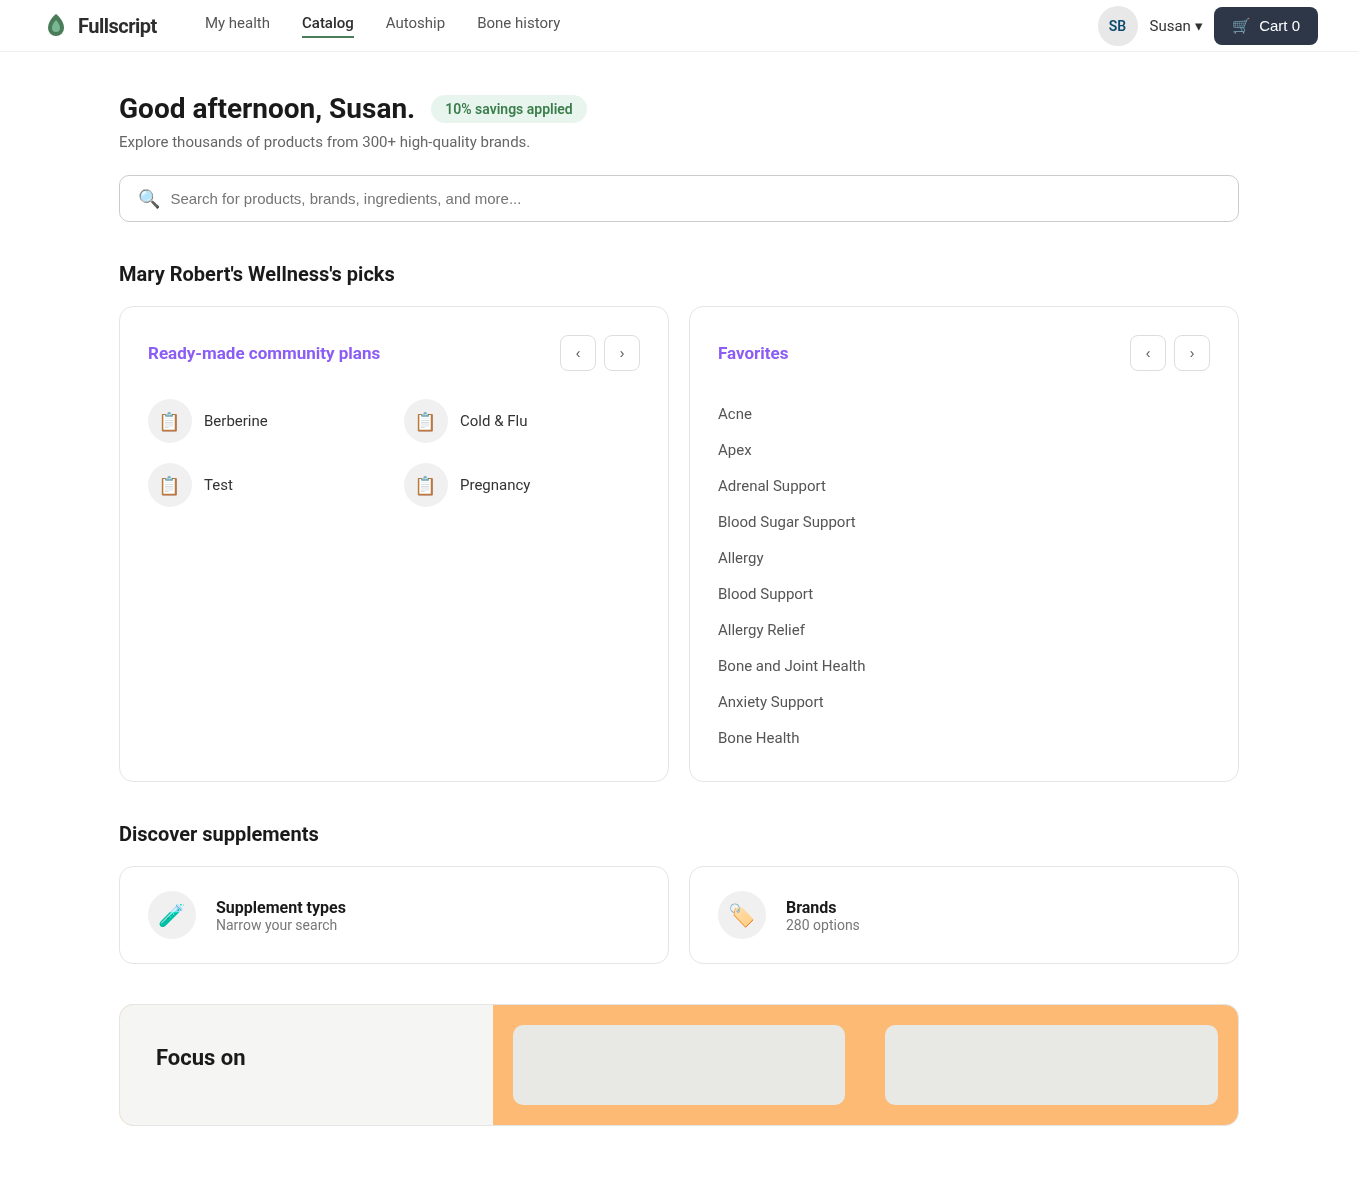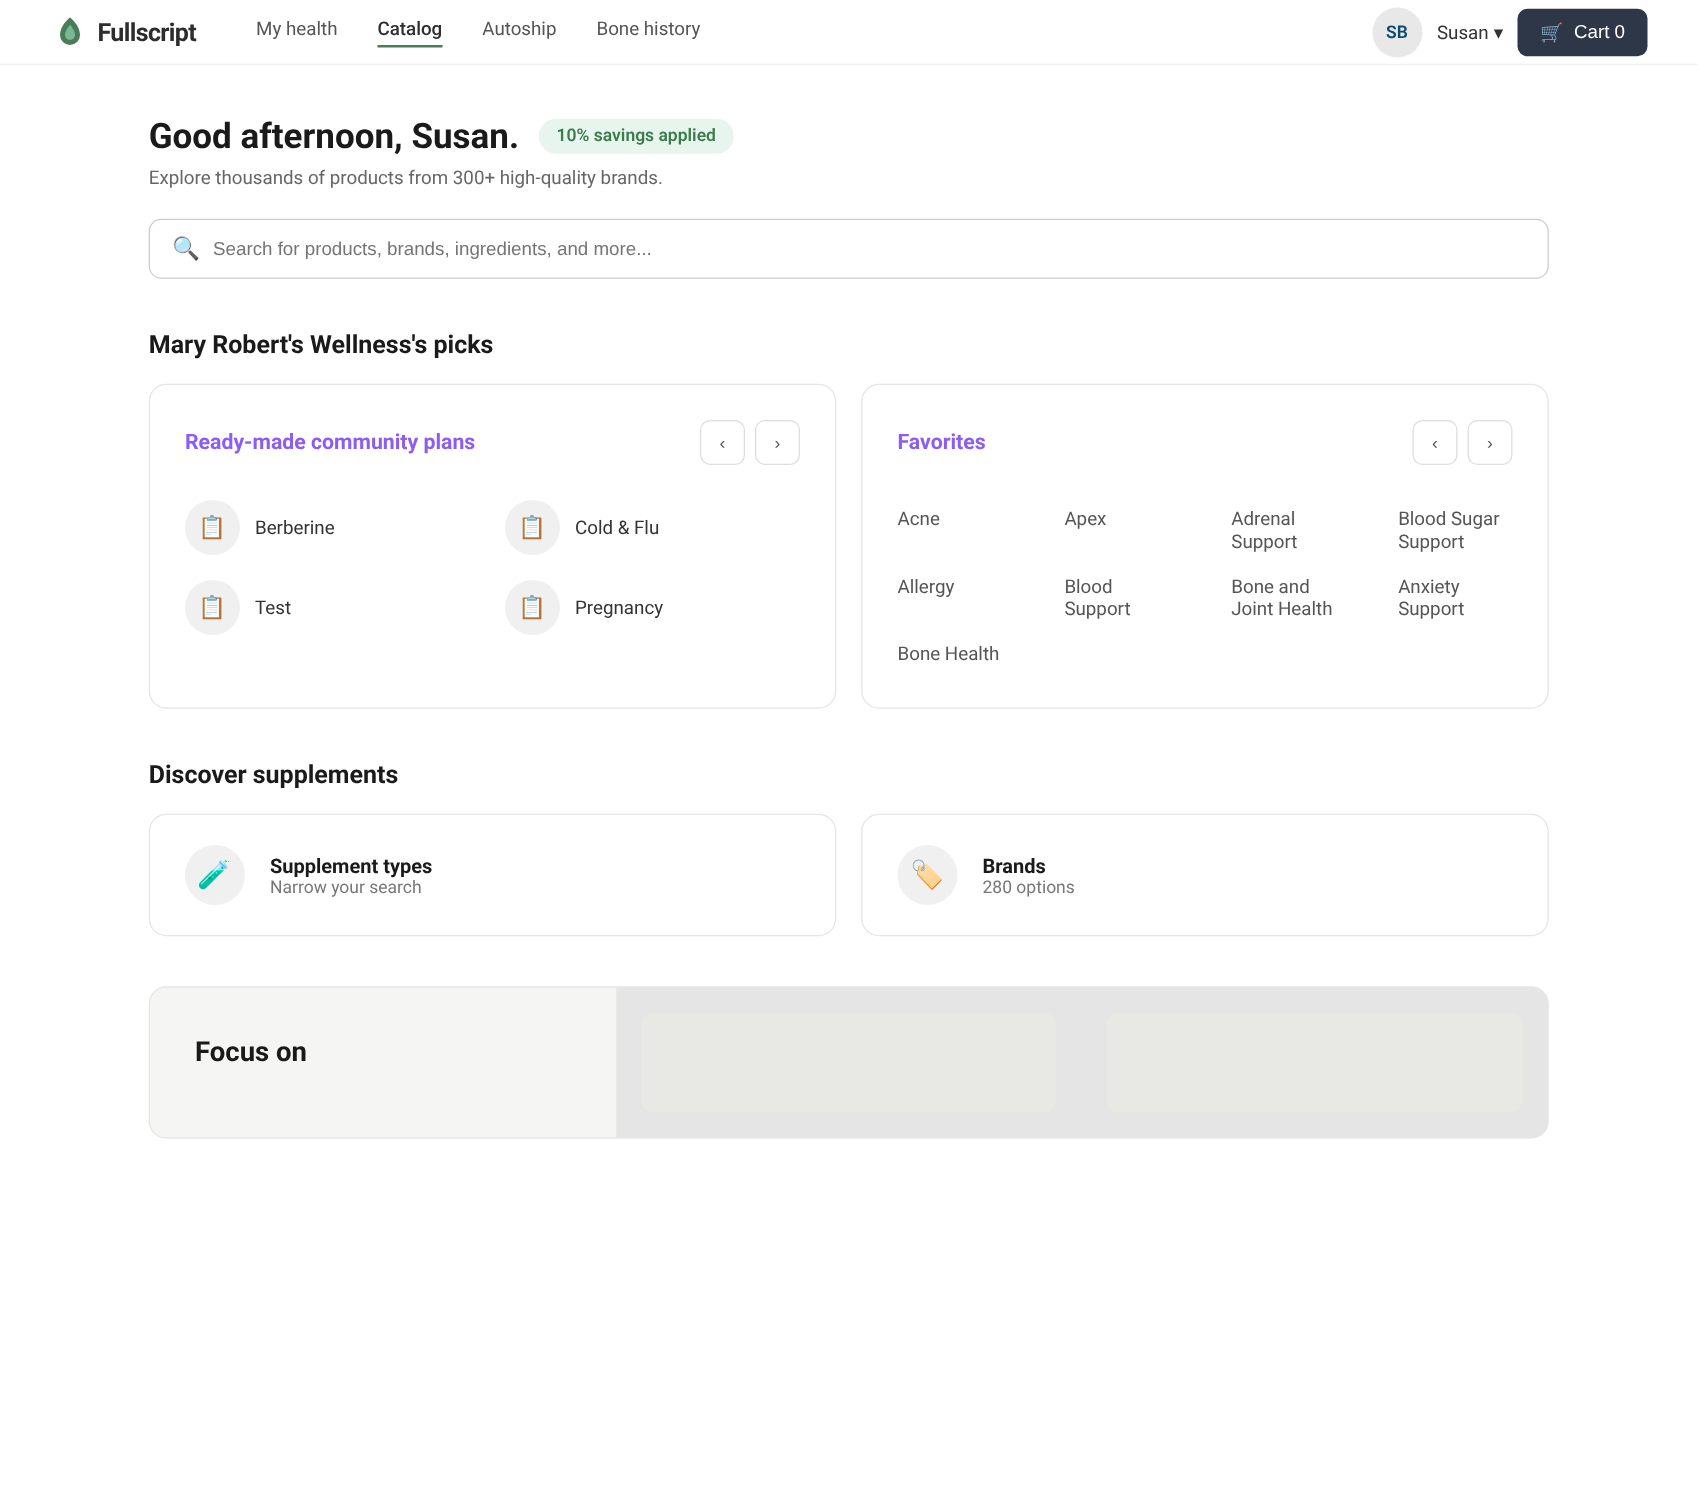--- a/index.html
+++ b/index.html
@@ -65,39 +65,39 @@
 
     .plan-grid { display: grid; grid-template-columns: 1fr 1fr; gap: 20px; }
     .plan-item { display: flex; align-items: center; gap: 12px; cursor: pointer; }
     .plan-icon {
       width: 44px; height: 44px; border-radius: 50%; background: #f0f0f0;
       display: flex; align-items: center; justify-content: center; font-size: 18px; flex-shrink: 0;
     }
     .plan-label { font-size: 15px; color: #333; }
 
     
-    .favorites-grid { display: grid; grid-template-columns: 1fr 1fr 1fr 1fr; gap: 6px 42px; }
+    .favorites-grid { display: grid; grid-template-columns: 1fr; gap: 6px 42px; }
     .fav-item { font-size: 15px; color: #555; padding: 6px 0; cursor: pointer; }
 
     
     .discover-grid { display: grid; grid-template-columns: 1fr 1fr; gap: 20px; margin-bottom: 40px; }
     .discover-card {
       border: 1.5px solid #e5e5e5; border-radius: 14px; padding: 24px 28px;
       display: flex; align-items: center; gap: 20px; cursor: pointer; background: #fff;
     }
     .disc-icon {
       width: 48px; height: 48px; border-radius: 50%; background: #f0f0f0;
       display: flex; align-items: center; justify-content: center; font-size: 22px; flex-shrink: 0;
     }
     .disc-label { font-size: 16px; font-weight: 700; color: #1a1a1a; }
     .disc-sub { font-size: 14px; color: #777; }
 
     
     .focus-card {
-      border: 1.5px solid #e5e5e5; border-radius: 14px; padding: 0; overflow: hidden; background: #e5e5e5;
+      border: 1.5px solid #e5e5e5; border-radius: 14px; padding: 0; overflow: hidden; background: #fdba74;
     }
     .focus-inner { display: grid; grid-template-columns: 1fr 1fr 1fr; gap: 0; }
     .focus-left { background: #f5f5f3; padding: 40px 36px; }
     .focus-title { font-size: 22px; font-weight: 700; color: #1a1a1a; }
     .focus-placeholder { background: #e8e8e5; border-radius: 10px; height: 80px; }
   </style>
 </head>
 <body>
 
 <nav>
@@ -184,20 +184,21 @@
           <button class="nav-btn">›</button>
         </div>
       </div>
       <div class="favorites-grid">
         <span class="fav-item">Acne</span>
         <span class="fav-item">Apex</span>
         <span class="fav-item">Adrenal Support</span>
         <span class="fav-item">Blood Sugar Support</span>
         <span class="fav-item">Allergy</span>
         <span class="fav-item">Blood Support</span>
+        <span class="fav-item">Allergy Relief</span>
         <span class="fav-item">Bone and Joint Health</span>
         <span class="fav-item">Anxiety Support</span>
         <span class="fav-item">Bone Health</span>
       </div>
     </div>
 
   </div>
 
   <h2 class="section-title">Discover supplements</h2>
   <div class="discover-grid">

